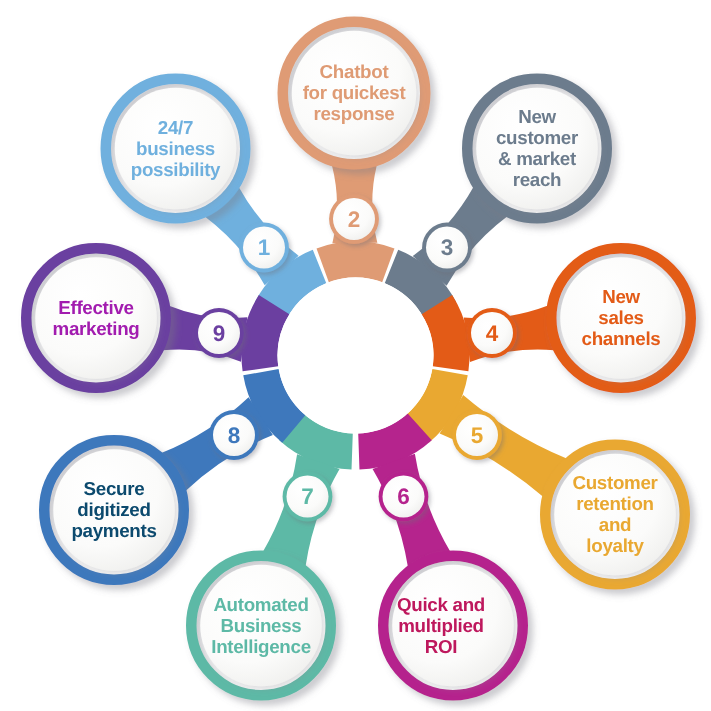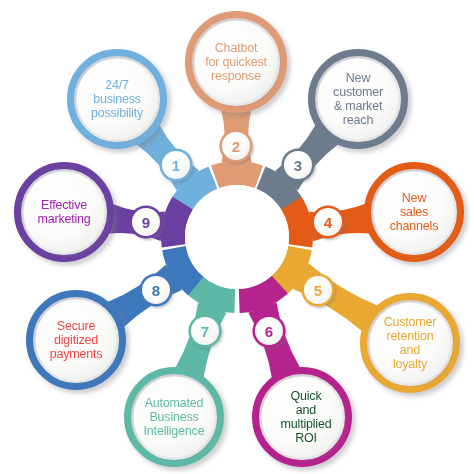--- a/index.html
+++ b/index.html
@@ -23,21 +23,21 @@
     position: absolute;
     left: 0;
     top: 0;
     width: 474px;
     height: 474px;
     display: block;
   }
   .node-label {
     position: absolute;
     text-align: center;
-    font-weight: normal;
+    font-weight: bold;
     line-height: 1.12;
     letter-spacing: -0.2px;
     white-space: pre-line;
     pointer-events: none;
     display: flex;
     align-items: center;
     justify-content: center;
     box-sizing: border-box;
   }
   .badge-num {
@@ -194,25 +194,25 @@
       <div class="node-label" style="left: 318px; top: 59px; width: 80px; height: 80px; font-size: 12.5px; color: rgb(108, 124, 141); padding: 0px 3px; text-align: center;">New
 customer
 &amp; market
 reach</div>
       <div class="node-label" style="left: 374px; top: 172px; width: 80px; height: 80px; font-size: 12.5px; color: rgb(227, 91, 23); padding: 0px 20px;">New sales
 channels</div>
       <div class="node-label" style="left: 370px; top: 303px; width: 80px; height: 80px; font-size: 12.5px; color: rgb(233, 168, 49); padding: 0px 3px;">Customer
 retention
 and
 loyalty</div>
-      <div class="node-label" style="left: 266px; top: 377px; width: 80px; height: 80px; font-size: 12.5px; color: #14532d; padding: 0px 16px;">Quick and
+      <div class="node-label" style="left: 254px; top: 377px; width: 80px; height: 80px; font-size: 12.5px; color: #be185d; padding: 0px 3px;">Quick and
 multiplied
 ROI</div>
       <div class="node-label" style="left: 134px; top: 377px; width: 80px; height: 80px; font-size: 12.5px; color: rgb(93, 185, 166); padding: 0px 13px;">Automated
 Business
 Intelligence</div>
-      <div class="node-label" style="left: 36px; top: 300px; width: 80px; height: 80px; font-size: 12.5px; color: #ef4444; padding: 0px 3px;">Secure
+      <div class="node-label" style="left: 36px; top: 300px; width: 80px; height: 80px; font-size: 12.5px; color: #0c4a6e; padding: 0px 3px;">Secure
 digitized
 payments</div>
       <div class="node-label" style="left: 24px; top: 172px; width: 80px; height: 80px; font-size: 12.5px; color: #a21caf; padding: 0px 3px;">Effective
 marketing</div>
     </div>
 </div>
 
 </body></html>

